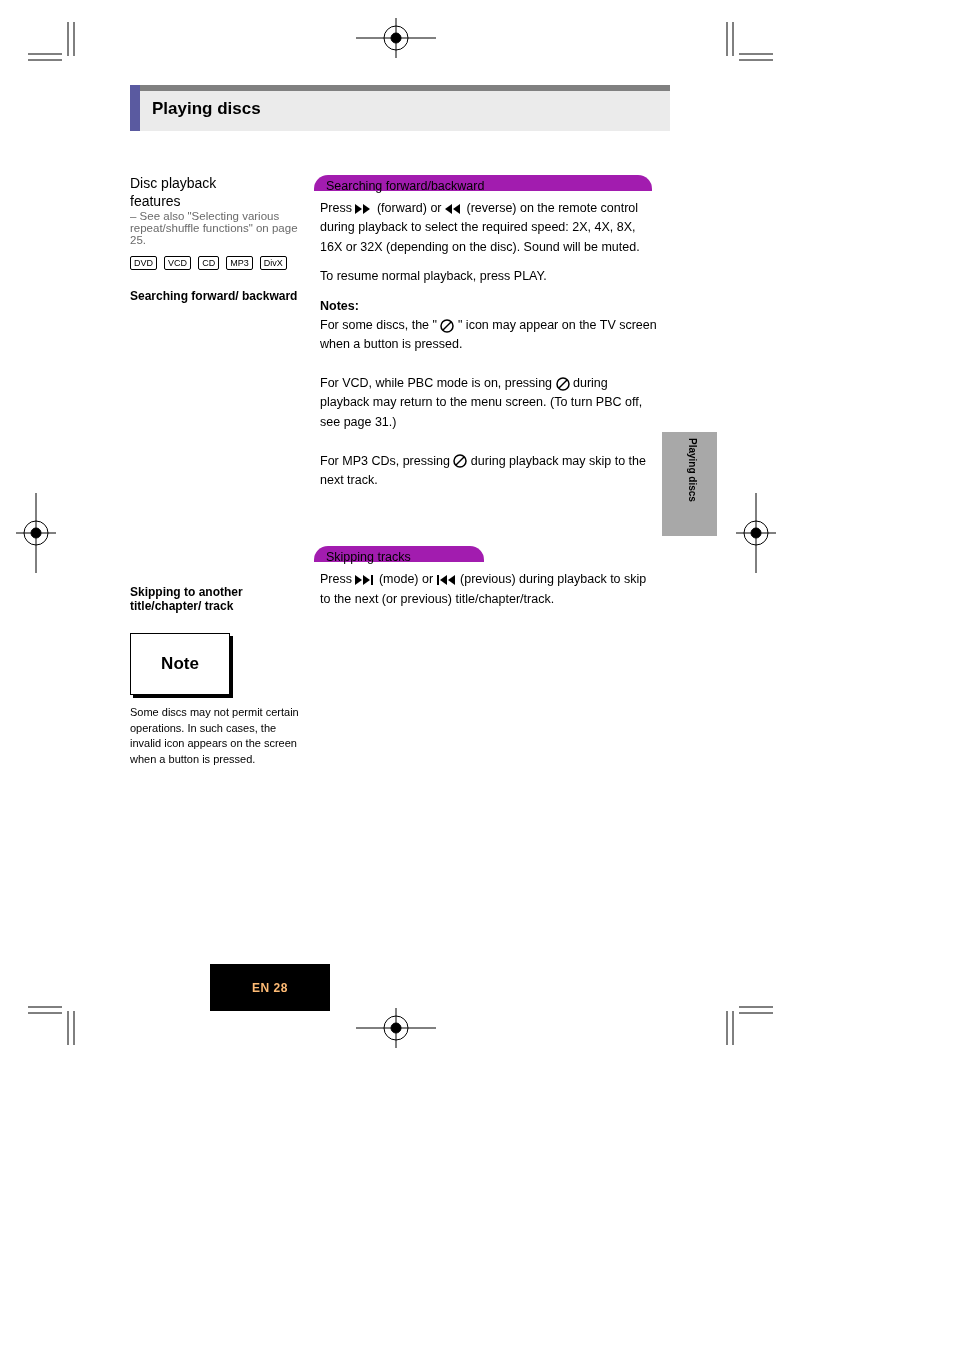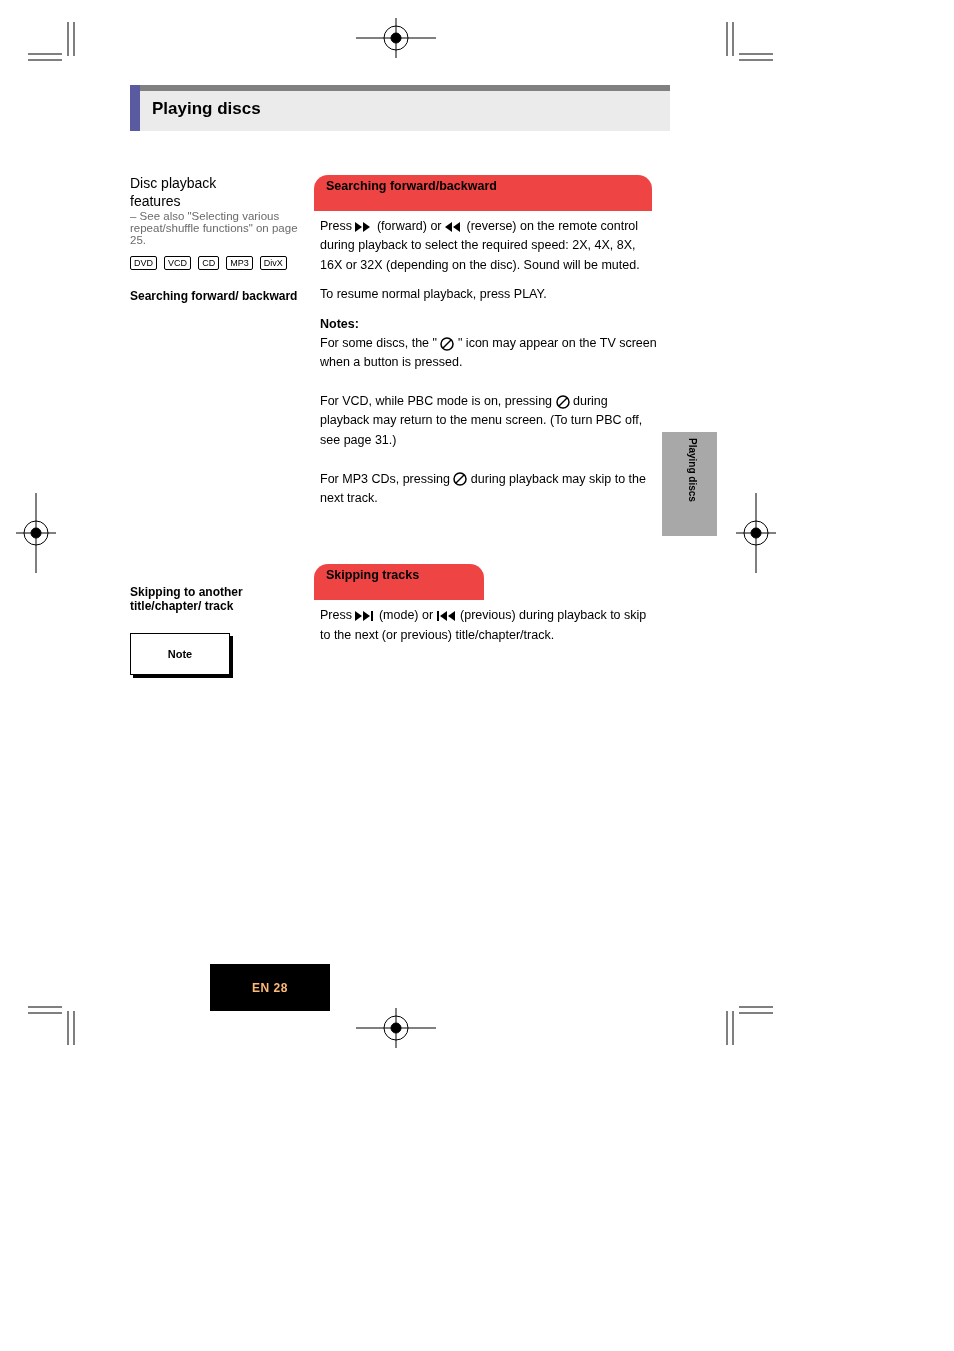--- a/index.html
+++ b/index.html
@@ -62,36 +62,36 @@
   .leftcol .feature-h1 { font-size: 14px; font-weight: normal; line-height: 1.25; }
   .leftcol .sub { font-size: 11.5px; color: #6a6a6a; margin-bottom: 10px; }
 
   .leftcol .section-h2 { font-size: 12px; font-weight: bold; margin-top: 18px; margin-bottom: 4px; }
 
   .leftcol .small { font-size: 11px; line-height: 1.4; }
 
   .note-box {
     border: 1px solid #000;
     box-shadow: 3px 3px 0 #000;
-    padding: 14px 0;
+    padding: 20px 0;
     text-align: center;
     font-weight: bold;
-    font-size: 11px;
+    font-size: 17px;
     width: 100px;
     margin-top: 20px;
   }
 
   .rightcol { position: absolute; left: 184px; top: 90px; width: 346px; }
 
   .pill {
-    background: #ef4444;
+    background: #a21caf;
     border-radius: 14px 14px 0 0;
-    height: 36px;
+    height: 16px;
     font-size: 12.5px;
-    font-weight: bold;
+    font-weight: normal;
     padding: 4px 12px 0;
     display: inline-block;
   }
   .pill-wrap { margin-bottom: 6px; }
 
   .body { font-size: 12.5px; line-height: 1.55; padding-left: 6px; }
   .body p { margin-bottom: 10px; }
   .body .label { font-weight: bold; }
   .body .note-p { }
 
@@ -220,20 +220,21 @@
       <span class="discbadge">DivX</span>
     </div>
 
     <div class="section-h2">Searching forward/ backward</div>
 
     <div style="height:260px"></div>
 
     <div class="section-h2">Skipping to another title/chapter/ track</div>
 
     <div class="note-box">Note</div>
+    <div class="small" style="margin-top:10px">Some discs may not permit certain operations. In such cases, the invalid icon appears on the screen when a button is pressed.</div>
   </div>
 
   <div class="rightcol">
     <div class="pill-wrap">
       <div class="pill" style="width:338px">Searching forward/backward</div>
     </div>
     <div class="body">
       <p>
         <span>Press </span>
         <svg class="inline-icon" width="18" height="10">

